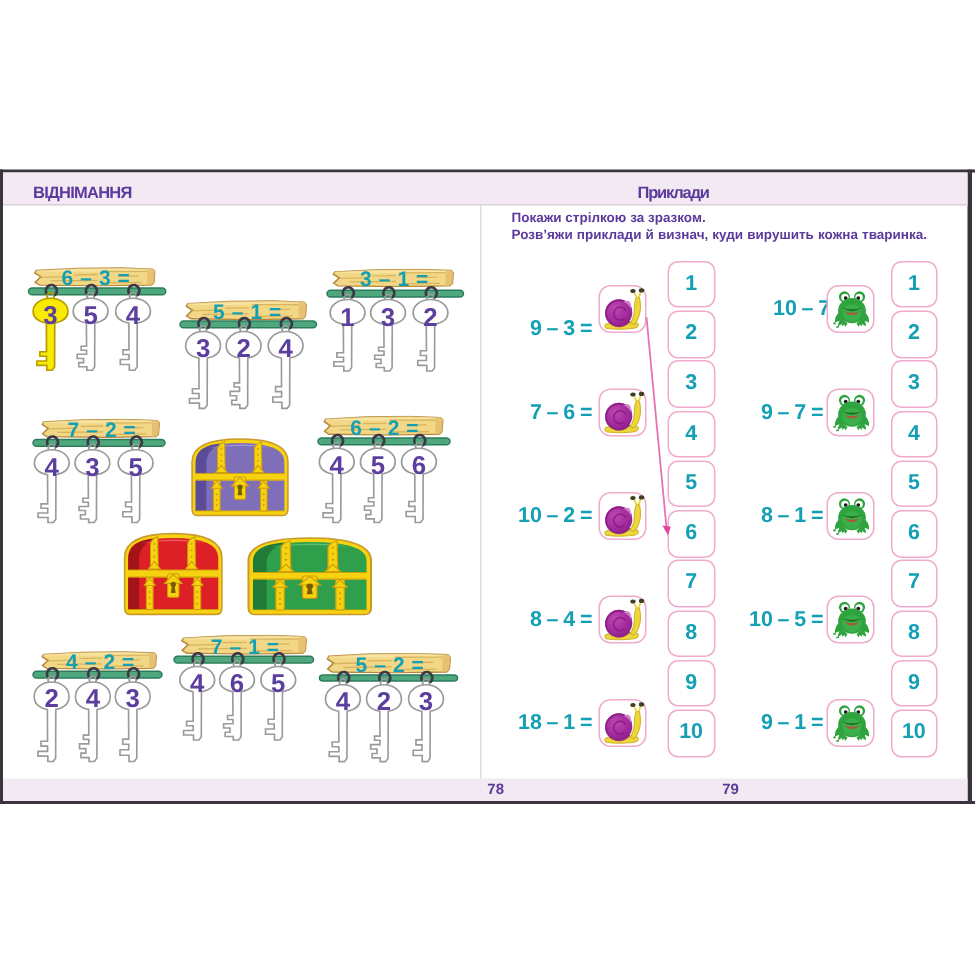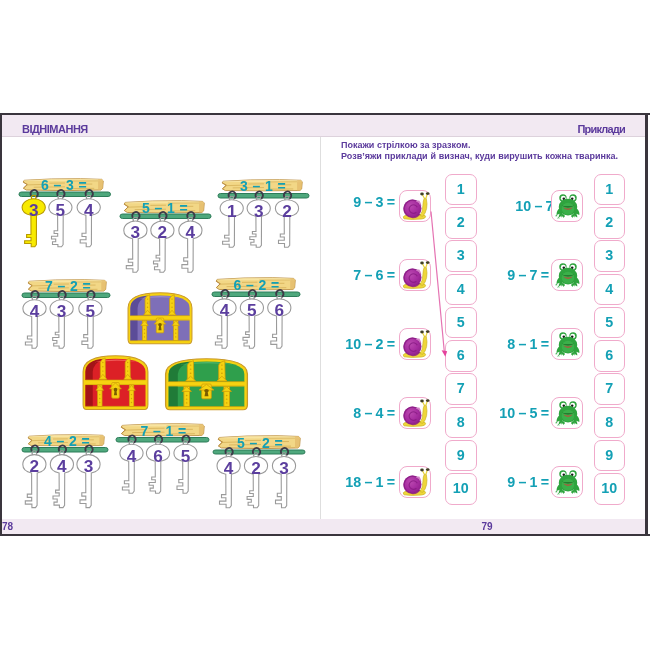--- a/index.html
+++ b/index.html
@@ -34,22 +34,22 @@
     </radialGradient>
 </svg>
 <div class="abs" style="left:0;top:113px;width:650px;height:2.2px;background:#3a353d"></div>
 <div class="abs" style="left:0;top:534px;width:650px;height:2.2px;background:#3a353d"></div>
 <div class="abs" style="left:0;top:113px;width:1.6px;height:423px;background:#3a353d"></div>
 <div class="abs" style="left:645px;top:113px;width:2.6px;height:423px;background:#3a353d"></div>
 <div class="abs" style="left:1.6px;top:115.2px;width:643.4px;height:21.8px;background:#f2e9f2;border-bottom:1px solid #ddd2dc"></div>
 <div class="abs" style="left:1.6px;top:519px;width:643.4px;height:15px;background:#f2e9f2"></div>
 <div class="abs" style="left:320px;top:137px;width:1px;height:382px;background:#dedede"></div>
 <div class="abs" style="left:22px;top:122.5px;font-weight:bold;font-size:11px;letter-spacing:-0.5px;color:#5b3a9c">ВІДНІМАННЯ</div>
-<div class="abs" style="left:425px;top:122.5px;width:200px;text-align:right;font-weight:bold;font-size:11px;letter-spacing:-0.8px;color:#5b3a9c">Приклади</div>
-<div class="abs" style="left:2px;top:521px;width:320px;text-align:left;font-weight:bold;font-size:10px;color:#5b3a9c">78</div>
+<div class="abs" style="left:425px;top:122.5px;width:200px;text-align:left;font-weight:bold;font-size:11px;letter-spacing:-0.8px;color:#5b3a9c">Приклади</div>
+<div class="abs" style="left:16px;top:521px;width:320px;text-align:right;font-weight:bold;font-size:10px;color:#5b3a9c">78</div>
 <div class="abs" style="left:330px;top:521px;width:314px;text-align:center;font-weight:bold;font-size:10px;color:#5b3a9c">79</div>
 <div class="abs" style="left:20px;top:140px;width:266px;font-weight:bold;font-size:9px;line-height:10.6px;color:#5b3a9c">
   </div>
 <div class="abs" style="left:341px;top:140px;width:277px;font-weight:bold;font-size:9px;line-height:10.6px;color:#5b3a9c">
     <div>Покажи стрілкою за зразком.</div>
     <div style="text-align:justify;text-align-last:justify">Розв’яжи приклади й визнач, куди вирушить кожна тваринка.</div>
   </div>
 <svg style="position:absolute;left:16px;top:174px" width="99.5" height="78.0" viewBox="0 0 99.5 78.0">
     <svg x="6.0" y="4.0" width="82" height="13" viewBox="0 0 84 13.5" preserveAspectRatio="none">
       <use href="#plank"></use>
@@ -318,21 +318,21 @@
     <rect x="70" y="43.5" width="6.5" height="30" fill="#f6d211" stroke="#cf9f08" stroke-width="1"></rect>
     <path d="M67.8,51 L73.2,44 L78.7,51 Z" fill="#f6d211" stroke="#cf9f08" stroke-width="1"></path>
     <circle cx="73.2" cy="57" r="1.0" fill="#cf9f08"></circle>
     <circle cx="73.2" cy="62.5" r="1.0" fill="#cf9f08"></circle>
     <circle cx="73.2" cy="68" r="1.0" fill="#cf9f08"></circle>
     <rect x="44.5" y="40" width="11" height="22" rx="1.5" fill="#f6d211" stroke="#cf9f08" stroke-width="1"></rect>
     <path d="M41.5,49 L50,40.5 L58.5,49 Z" fill="#f6d211" stroke="#cf9f08" stroke-width="1"></path>
     <circle cx="50" cy="50" r="2.6" fill="#7a5c00"></circle>
     <path d="M48.7,51.5 L51.3,51.5 L52.3,58 L47.7,58 Z" fill="#7a5c00"></path>
   </svg>
-<div class="eq" style="left:320px;width:75px;top:194px">9 – 3 =</div>
+<div class="eq" style="left:320px;width:75px;top:211px">9 – 3 =</div>
 <div class="eq" style="left:490px;width:75px;top:198.4px">10 – 7 =</div>
 <div class="eq" style="left:320px;width:75px;top:267.4px">7 – 6 =</div>
 <div class="eq" style="left:474px;width:75px;top:267.4px">9 – 7 =</div>
 <div class="eq" style="left:320px;width:75px;top:336.4px">10 – 2 =</div>
 <div class="eq" style="left:474px;width:75px;top:336.4px">8 – 1 =</div>
 <div class="eq" style="left:320px;width:75px;top:405.4px">8 – 4 =</div>
 <div class="eq" style="left:474px;width:75px;top:405.4px">10 – 5 =</div>
 <div class="eq" style="left:320px;width:75px;top:474.4px">18 – 1 =</div>
 <div class="eq" style="left:474px;width:75px;top:474.4px">9 – 1 =</div>
 <div class="abox" style="left:399px;top:190.4px">

